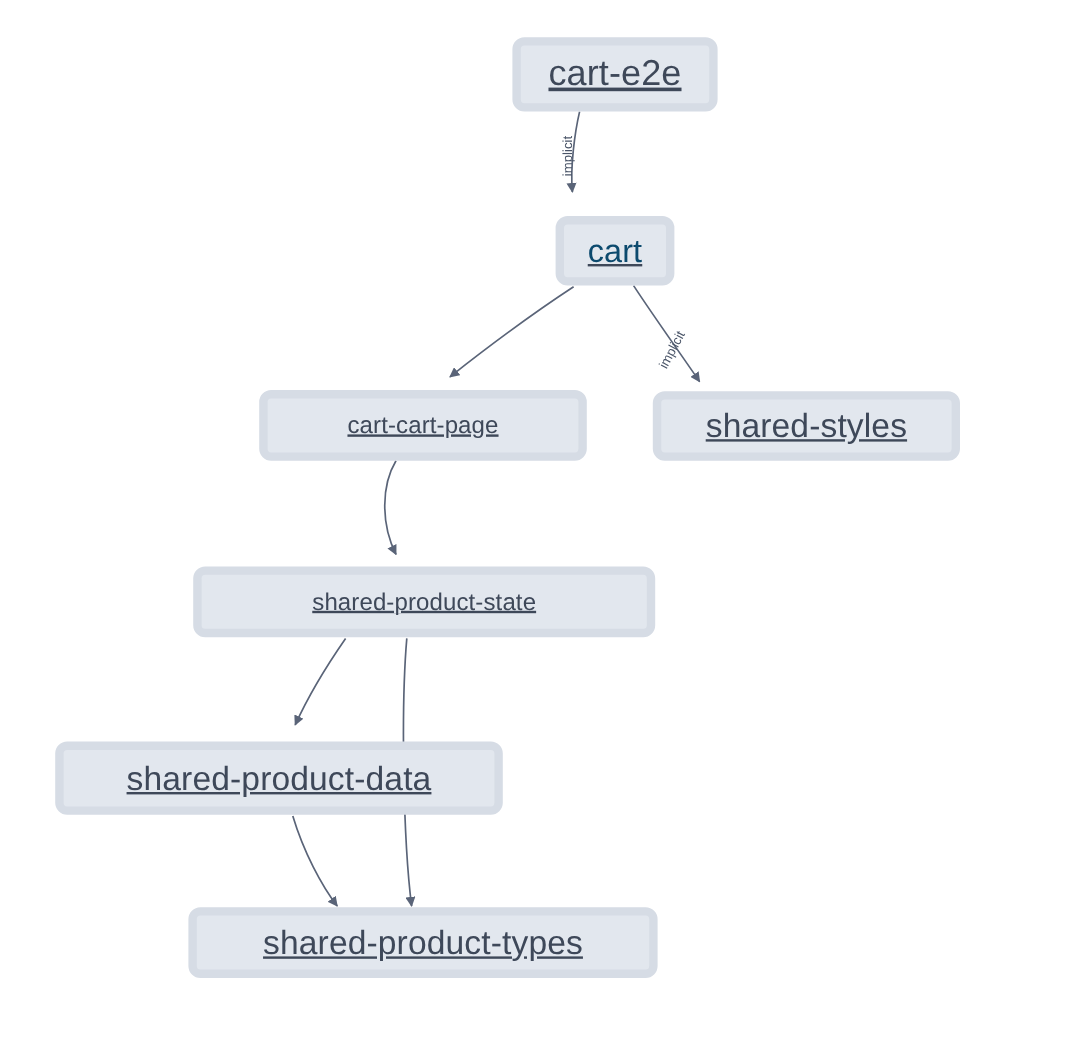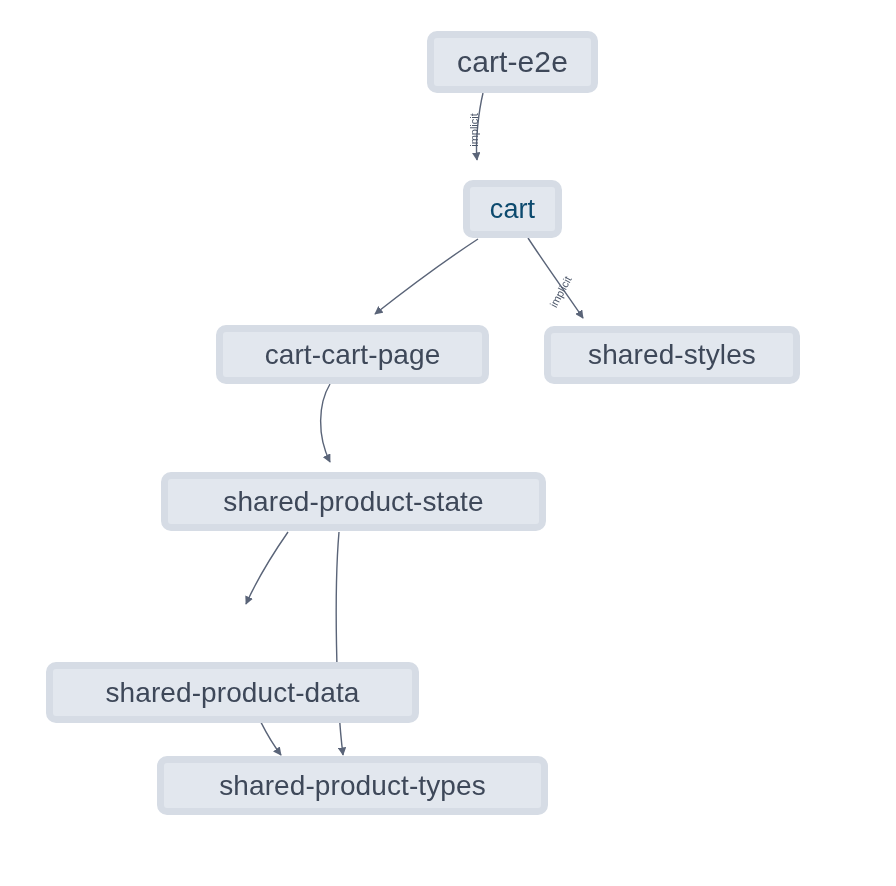--- a/index.html
+++ b/index.html
@@ -37,20 +37,21 @@
     border-radius: 10px;
     display: flex;
     align-items: center;
     justify-content: center;
     color: #3e4859;
     font-family: "Liberation Sans", sans-serif;
     font-weight: 400;
     letter-spacing: 0.1px;
     white-space: nowrap;
     user-select: none;
+    text-decoration: underline;
   }
   .node-label {
     display: block;
     line-height: 1;
   }
   .edge-label {
     position: absolute;
     color: #4a5568;
     font-family: "Liberation Sans", sans-serif;
     font-size: 11px;
@@ -87,29 +88,29 @@
       <div class="edge-label" style="color: rgb(74, 85, 104); left: 561px; top: 292px; transform: translate(-50%, -50%) rotate(-62deg);">implicit</div>
     </div>
   <div id="nodes">
       <div class="node" style="left: 427px; top: 31px; width: 171px; height: 62px; background: rgb(226, 231, 238); border-color: rgb(214, 220, 229);">
         <span class="node-label" style="font-size: 30px; color: rgb(62, 72, 89);">cart-e2e</span>
       </div>
       <div class="node" style="left: 463px; top: 180px; width: 99px; height: 58px; background: rgb(226, 231, 238); border-color: rgb(214, 220, 229);">
         <span class="node-label" style="font-size: 27px; color: #0c4a6e;">cart</span>
       </div>
       <div class="node" style="left: 216px; top: 325px; width: 273px; height: 59px; background: rgb(226, 231, 238); border-color: rgb(214, 220, 229);">
-        <span class="node-label" style="font-size: 28px; color: rgb(62, 72, 89);">cart-cart-page</span>
+        <span class="node-label" style="font-size: 20px; color: rgb(62, 72, 89);">cart-cart-page</span>
       </div>
       <div class="node" style="left: 544px; top: 326px; width: 256px; height: 58px; background: rgb(226, 231, 238); border-color: rgb(214, 220, 229);">
         <span class="node-label" style="font-size: 28px; color: rgb(62, 72, 89);">shared-styles</span>
       </div>
       <div class="node" style="left: 161px; top: 472px; width: 385px; height: 59px; background: rgb(226, 231, 238); border-color: rgb(214, 220, 229);">
-        <span class="node-label" style="font-size: 28px; color: rgb(62, 72, 89);">shared-product-state</span>
+        <span class="node-label" style="font-size: 20px; color: rgb(62, 72, 89);">shared-product-state</span>
       </div>
-      <div class="node" style="left: 46px; top: 618px; width: 373px; height: 61px; background: rgb(226, 231, 238); border-color: rgb(214, 220, 229); margin-top: 44px;">
+      <div class="node" style="left: 46px; top: 618px; width: 373px; height: 61px; background: rgb(226, 231, 238); border-color: rgb(214, 220, 229);">
         <span class="node-label" style="font-size: 28px; color: rgb(62, 72, 89);">shared-product-data</span>
       </div>
       <div class="node" style="left: 157px; top: 756px; width: 391px; height: 59px; background: rgb(226, 231, 238); border-color: rgb(214, 220, 229);">
         <span class="node-label" style="font-size: 28px; color: rgb(62, 72, 89);">shared-product-types</span>
       </div>
     </div>
 
 </div>
 
 </body></html>

